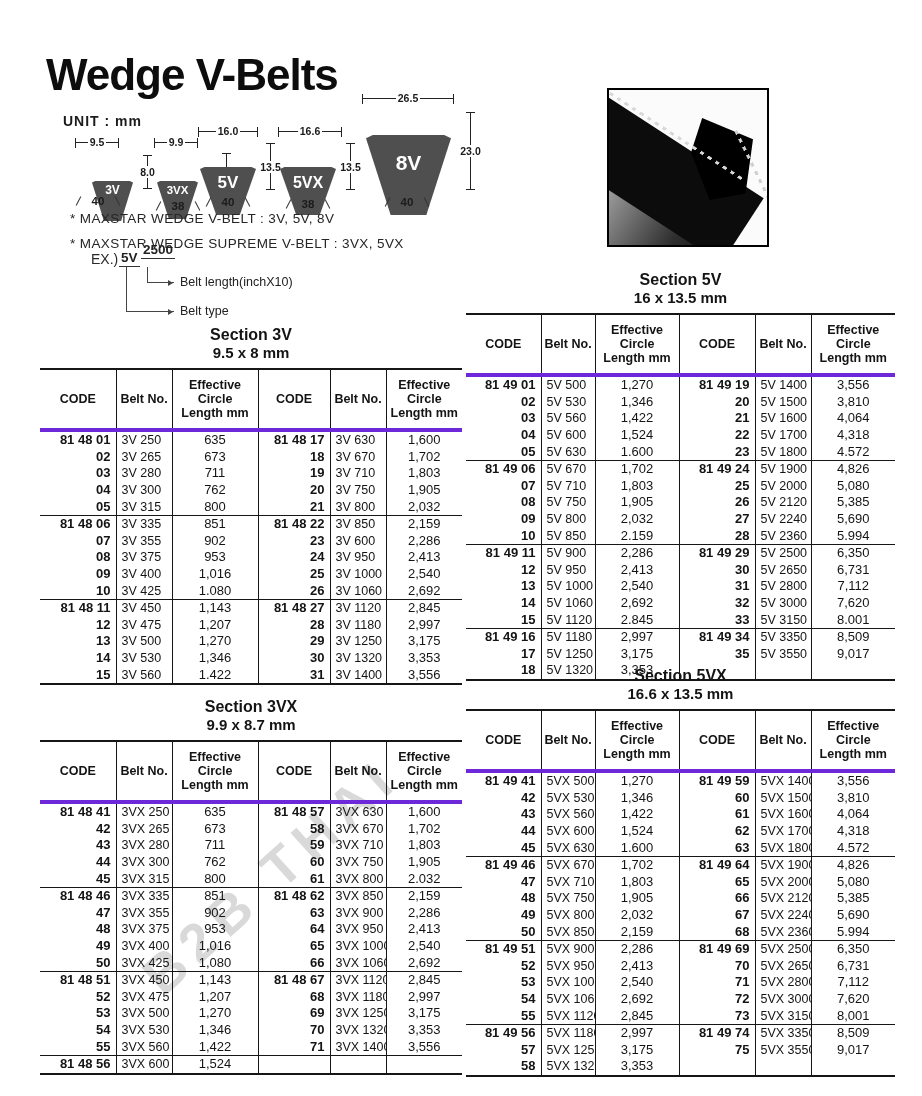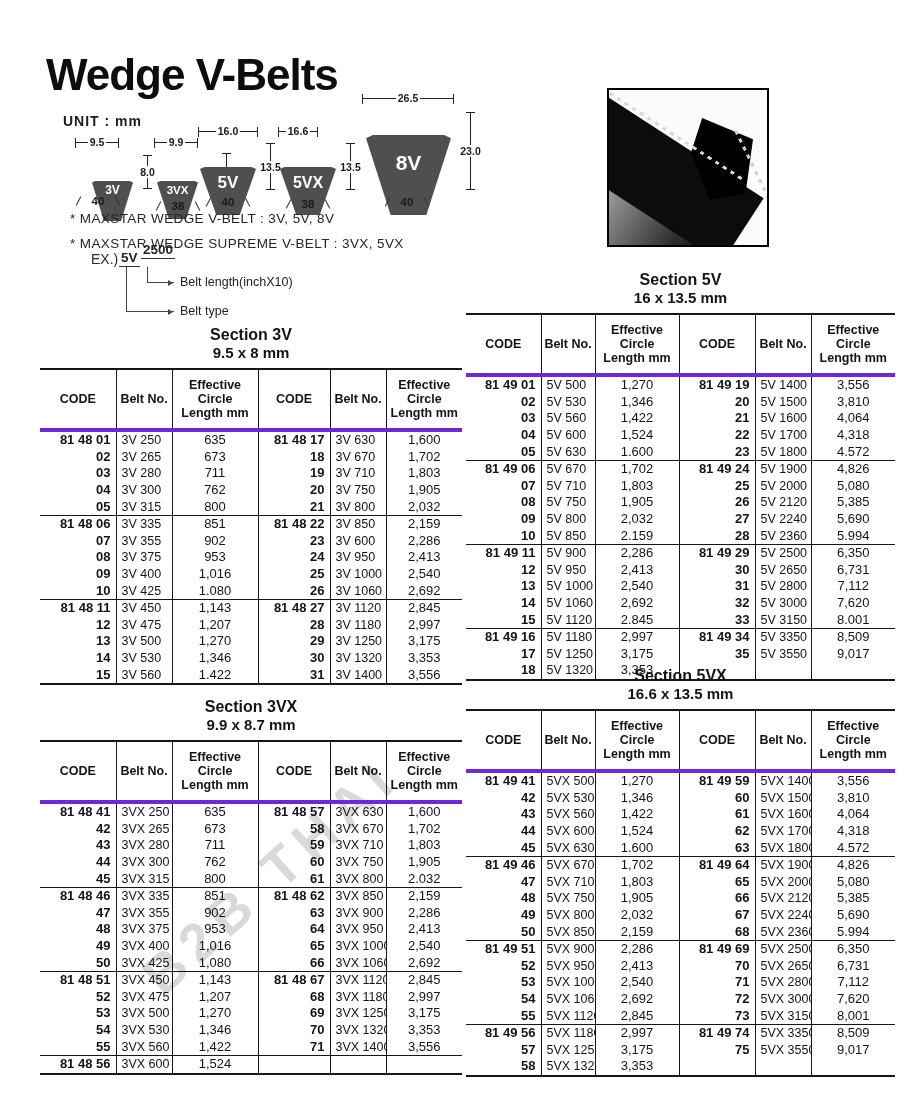--- a/index.html
+++ b/index.html
@@ -126,21 +126,21 @@
         <span class="tick"></span>
     </div>
     <div class="trap" style="left:200px;top:142px;width:56px;height:48px;">
       <span class="tname" style="font-size:17px;margin-top:6px;">5V</span>
     </div>
     <div class="dimv" style="left:270px;top:143px;height:47px;">
       <span class="vnum">13.5</span>
     </div>
     <div class="angle" style="left:214px;top:196px;width:28px;">40</div>
 
-    <div class="dimh" style="left:278px;top:126px;width:40px;">
+    <div class="dimh" style="left:278px;top:126px;width:64px;">
       <span class="tick"></span>
         <span class="ln"></span>
       <span class="dnum">16.6</span>
       <span class="ln"></span>
         <span class="tick"></span>
     </div>
     <div class="trap" style="left:280px;top:142px;width:56px;height:48px;">
       <span class="tname" style="font-size:16px;margin-top:7px;">5VX</span>
     </div>
     <div class="dimv" style="left:350px;top:143px;height:47px;">

